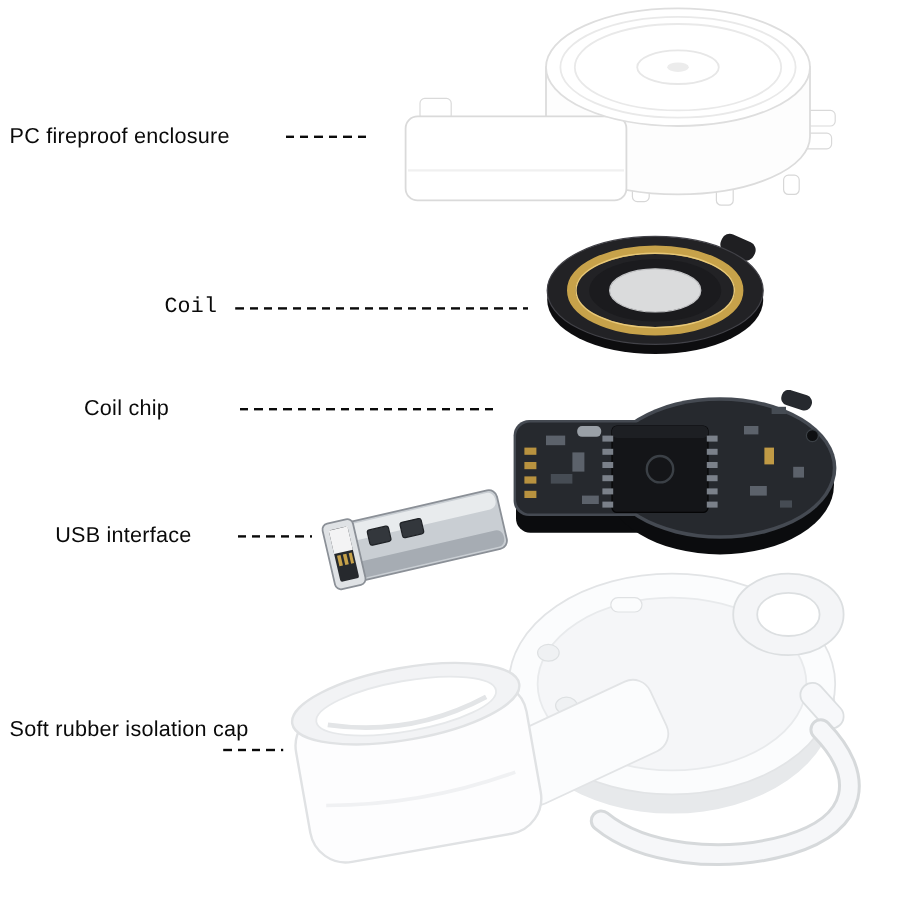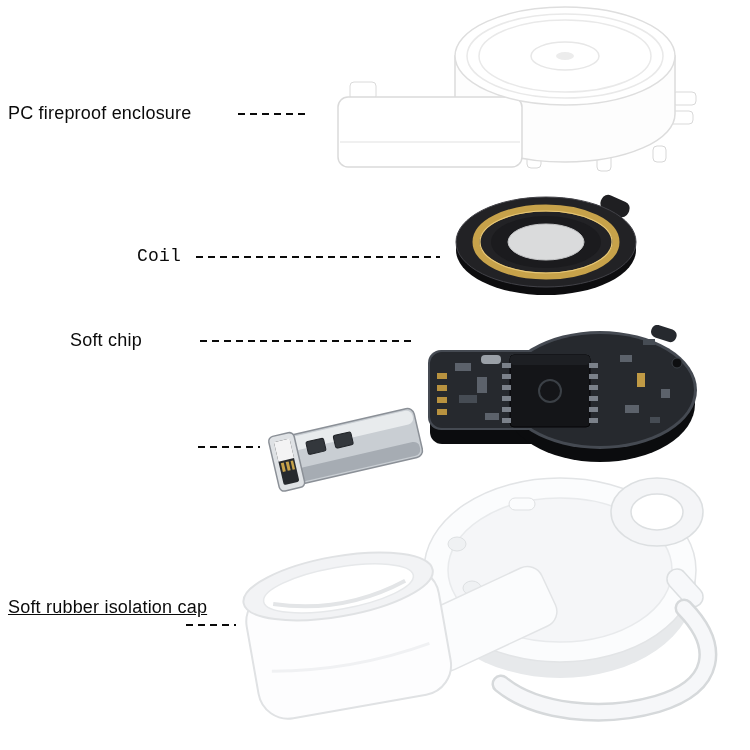--- a/index.html
+++ b/index.html
@@ -21,26 +21,27 @@
 <body>
 
 <div id="stage">
 
   <div class="label" style="left:8px;top:103px;">PC fireproof enclosure</div>
   <div class="leader" style="left:238px;top:113px;width:72px;"></div>
 
   <div class="label" style="left:137px;top:246px;font-family:Liberation Mono, monospace;">Coil</div>
   <div class="leader" style="left:196px;top:256px;width:244px;"></div>
 
-  <div class="label" style="left:70px;top:330px;">Soft chip</div>
+  <div class="label" style="left:70px;top:330px;">Coil chip</div>
   <div class="leader" style="left:200px;top:340px;width:212px;"></div>
 
+  <div class="label" style="left:46px;top:436px;">USB interface</div>
   <div class="leader" style="left:198px;top:446px;width:62px;"></div>
 
-  <div class="label" style="left:8px;top:597px;text-decoration:underline;">Soft rubber isolation cap</div>
+  <div class="label" style="left:8px;top:597px;">Soft rubber isolation cap</div>
   <div class="leader" style="left:186px;top:624px;width:50px;"></div>
 
   <svg class="part" style="left:320px;top:2px;" width="385" height="185" viewBox="0 0 385 185">
 
     <rect x="352" y="90" width="24" height="13" rx="4" fill="#ffffff" stroke="#d9d9d9"></rect>
     <rect x="347" y="109" width="26" height="13" rx="4" fill="#ffffff" stroke="#d9d9d9"></rect>
 
     <rect x="207" y="148" width="14" height="18" rx="4" fill="#ffffff" stroke="#d7d7d7"></rect>
     <rect x="277" y="152" width="14" height="17" rx="4" fill="#ffffff" stroke="#d7d7d7"></rect>
     <rect x="333" y="144" width="13" height="16" rx="4" fill="#ffffff" stroke="#d7d7d7"></rect>

